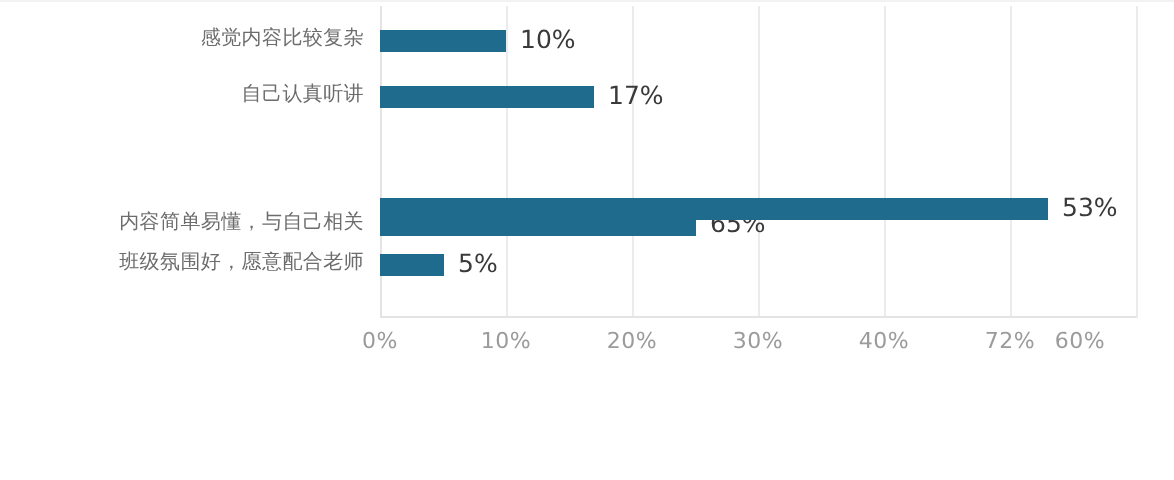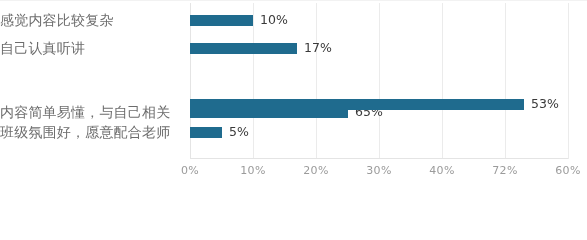--- a/index.html
+++ b/index.html
@@ -63,21 +63,22 @@
     left: 0;
     width: 587px;
     height: 28px;
     display: flex;
     align-items: center;
   }
   .cat-label {
     position: absolute;
     left: 0;
     width: 182px;
-    font-size: 14px;
+    text-align: right;
+    font-size: 10px;
     color: #6c6c6c;
     line-height: 14px;
     white-space: nowrap;
     letter-spacing: 0.2px;
   }
   .bar-wrap {
     position: absolute;
     left: 190px;
     height: 28px;
     display: flex;
@@ -168,16 +169,16 @@
       </div>
     </div>
 
   <div class="xaxis-layer">
       <div class="xtick" style="left: 190px; color: rgb(155, 155, 155);">0%</div>
       <div class="xtick" style="left: 253px; color: rgb(155, 155, 155);">10%</div>
       <div class="xtick" style="left: 316px; color: rgb(155, 155, 155);">20%</div>
       <div class="xtick" style="left: 379px; color: rgb(155, 155, 155);">30%</div>
       <div class="xtick" style="left: 442px; color: rgb(155, 155, 155);">40%</div>
       <div class="xtick" style="left: 505px; color: rgb(155, 155, 155);">72%</div>
-      <div class="xtick" style="left: 568px; color: rgb(155, 155, 155);">60%</div>
+      <div class="xtick" style="left: 540px; color: rgb(155, 155, 155);">60%</div>
     </div>
 
 </div>
 
 </body></html>

